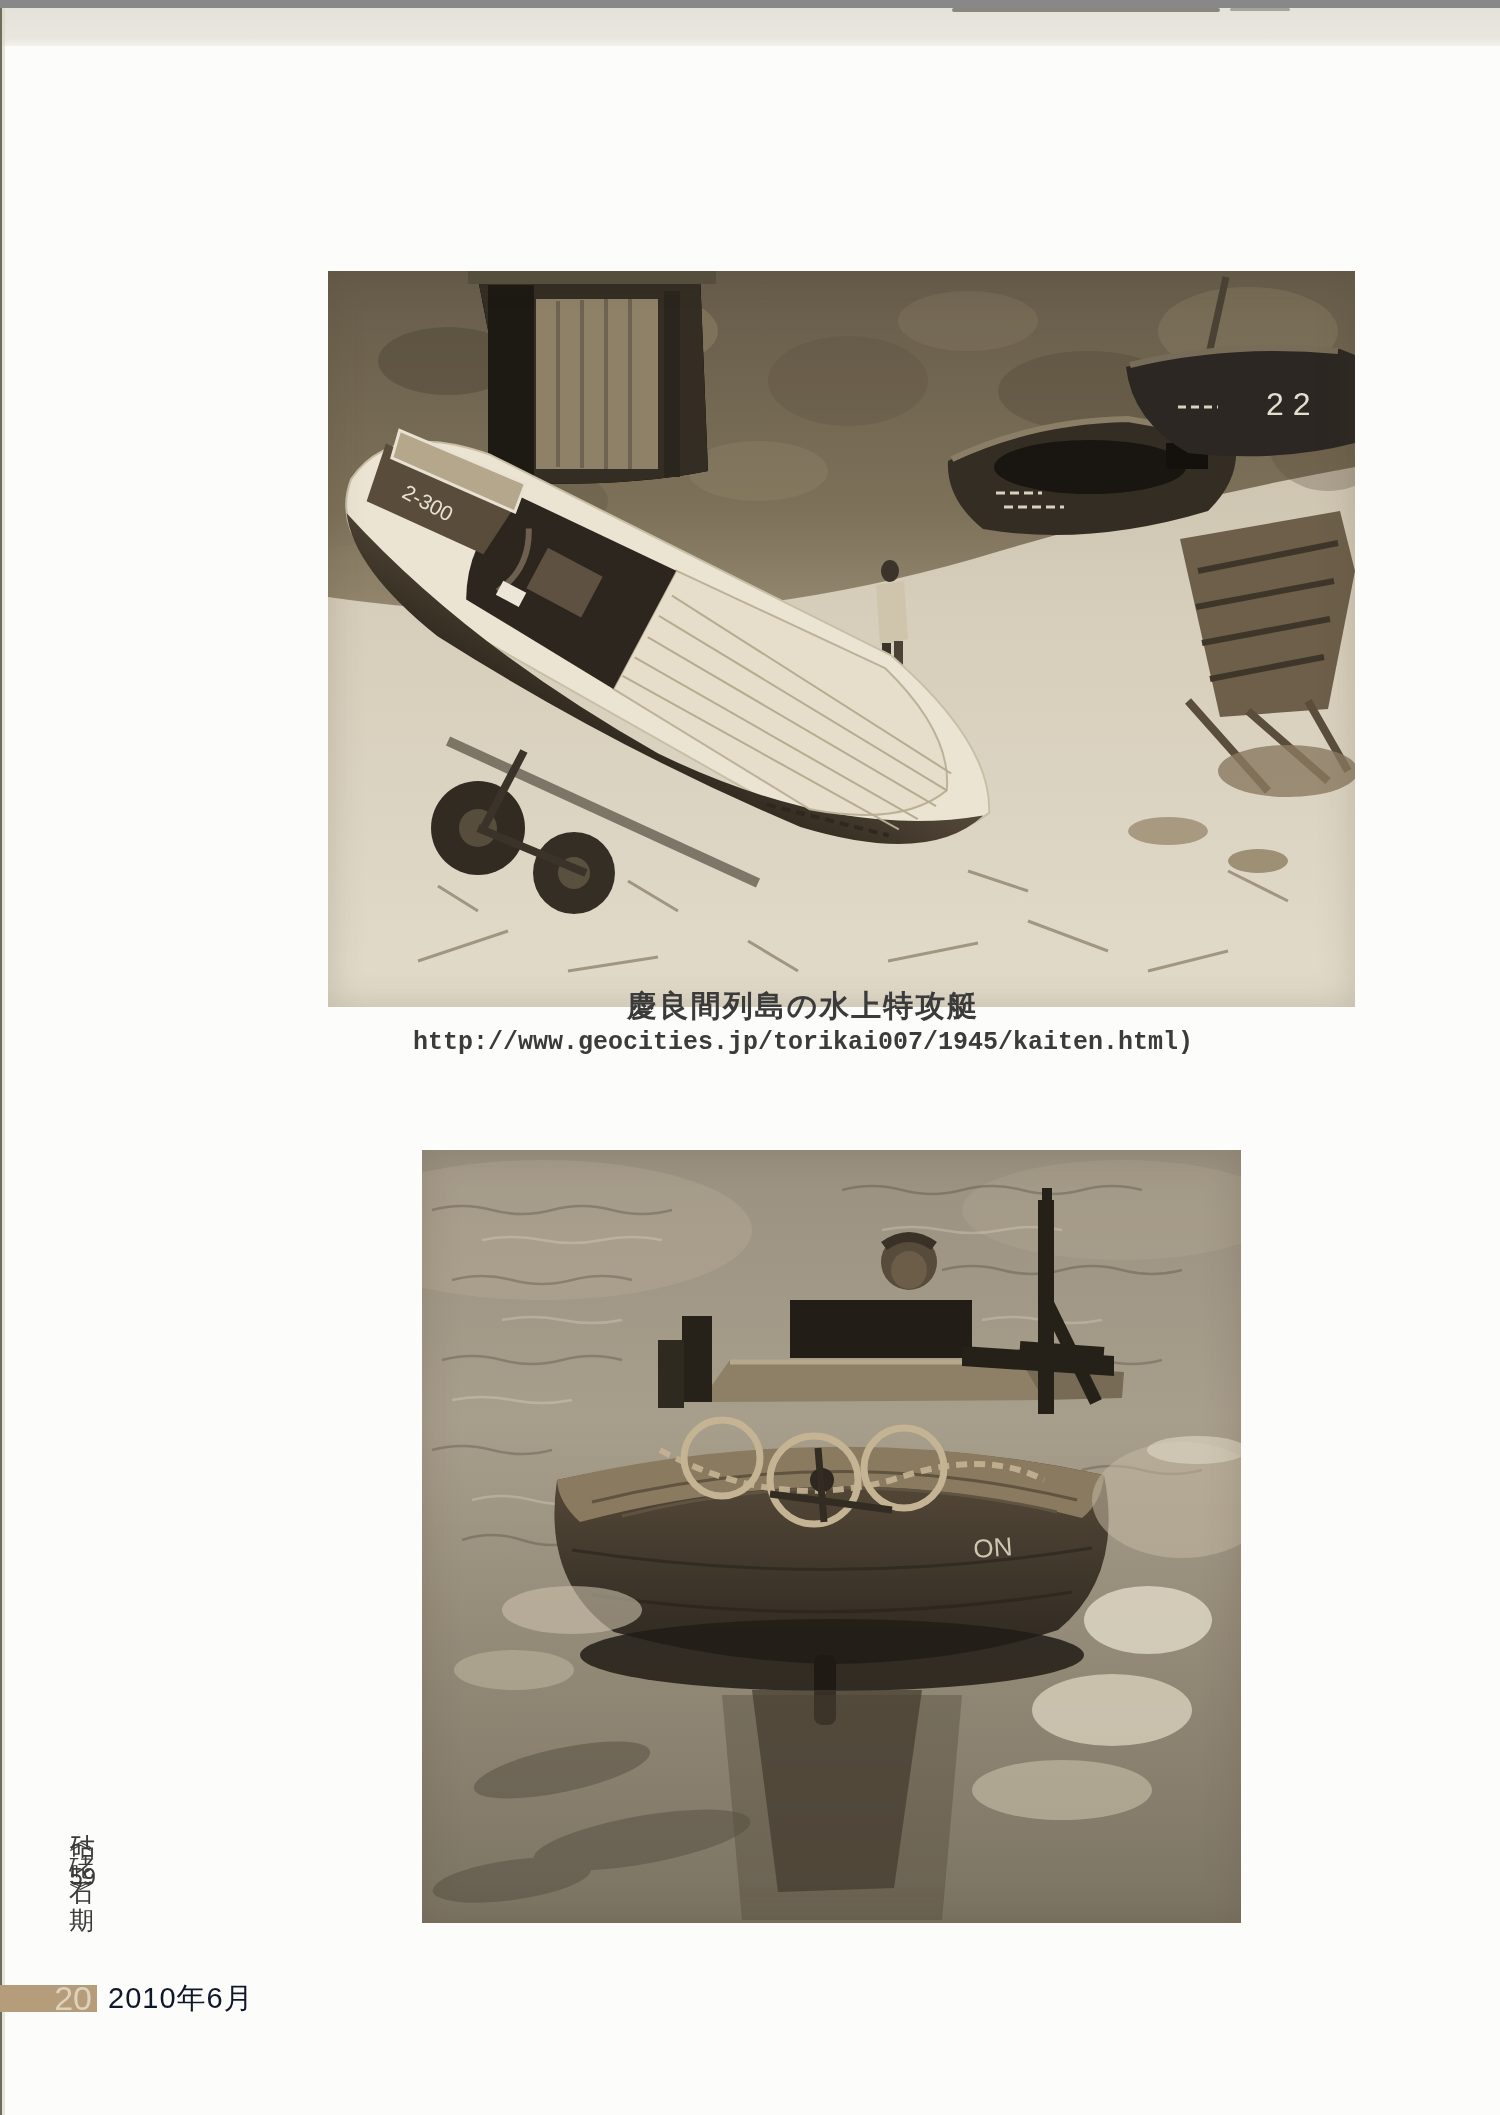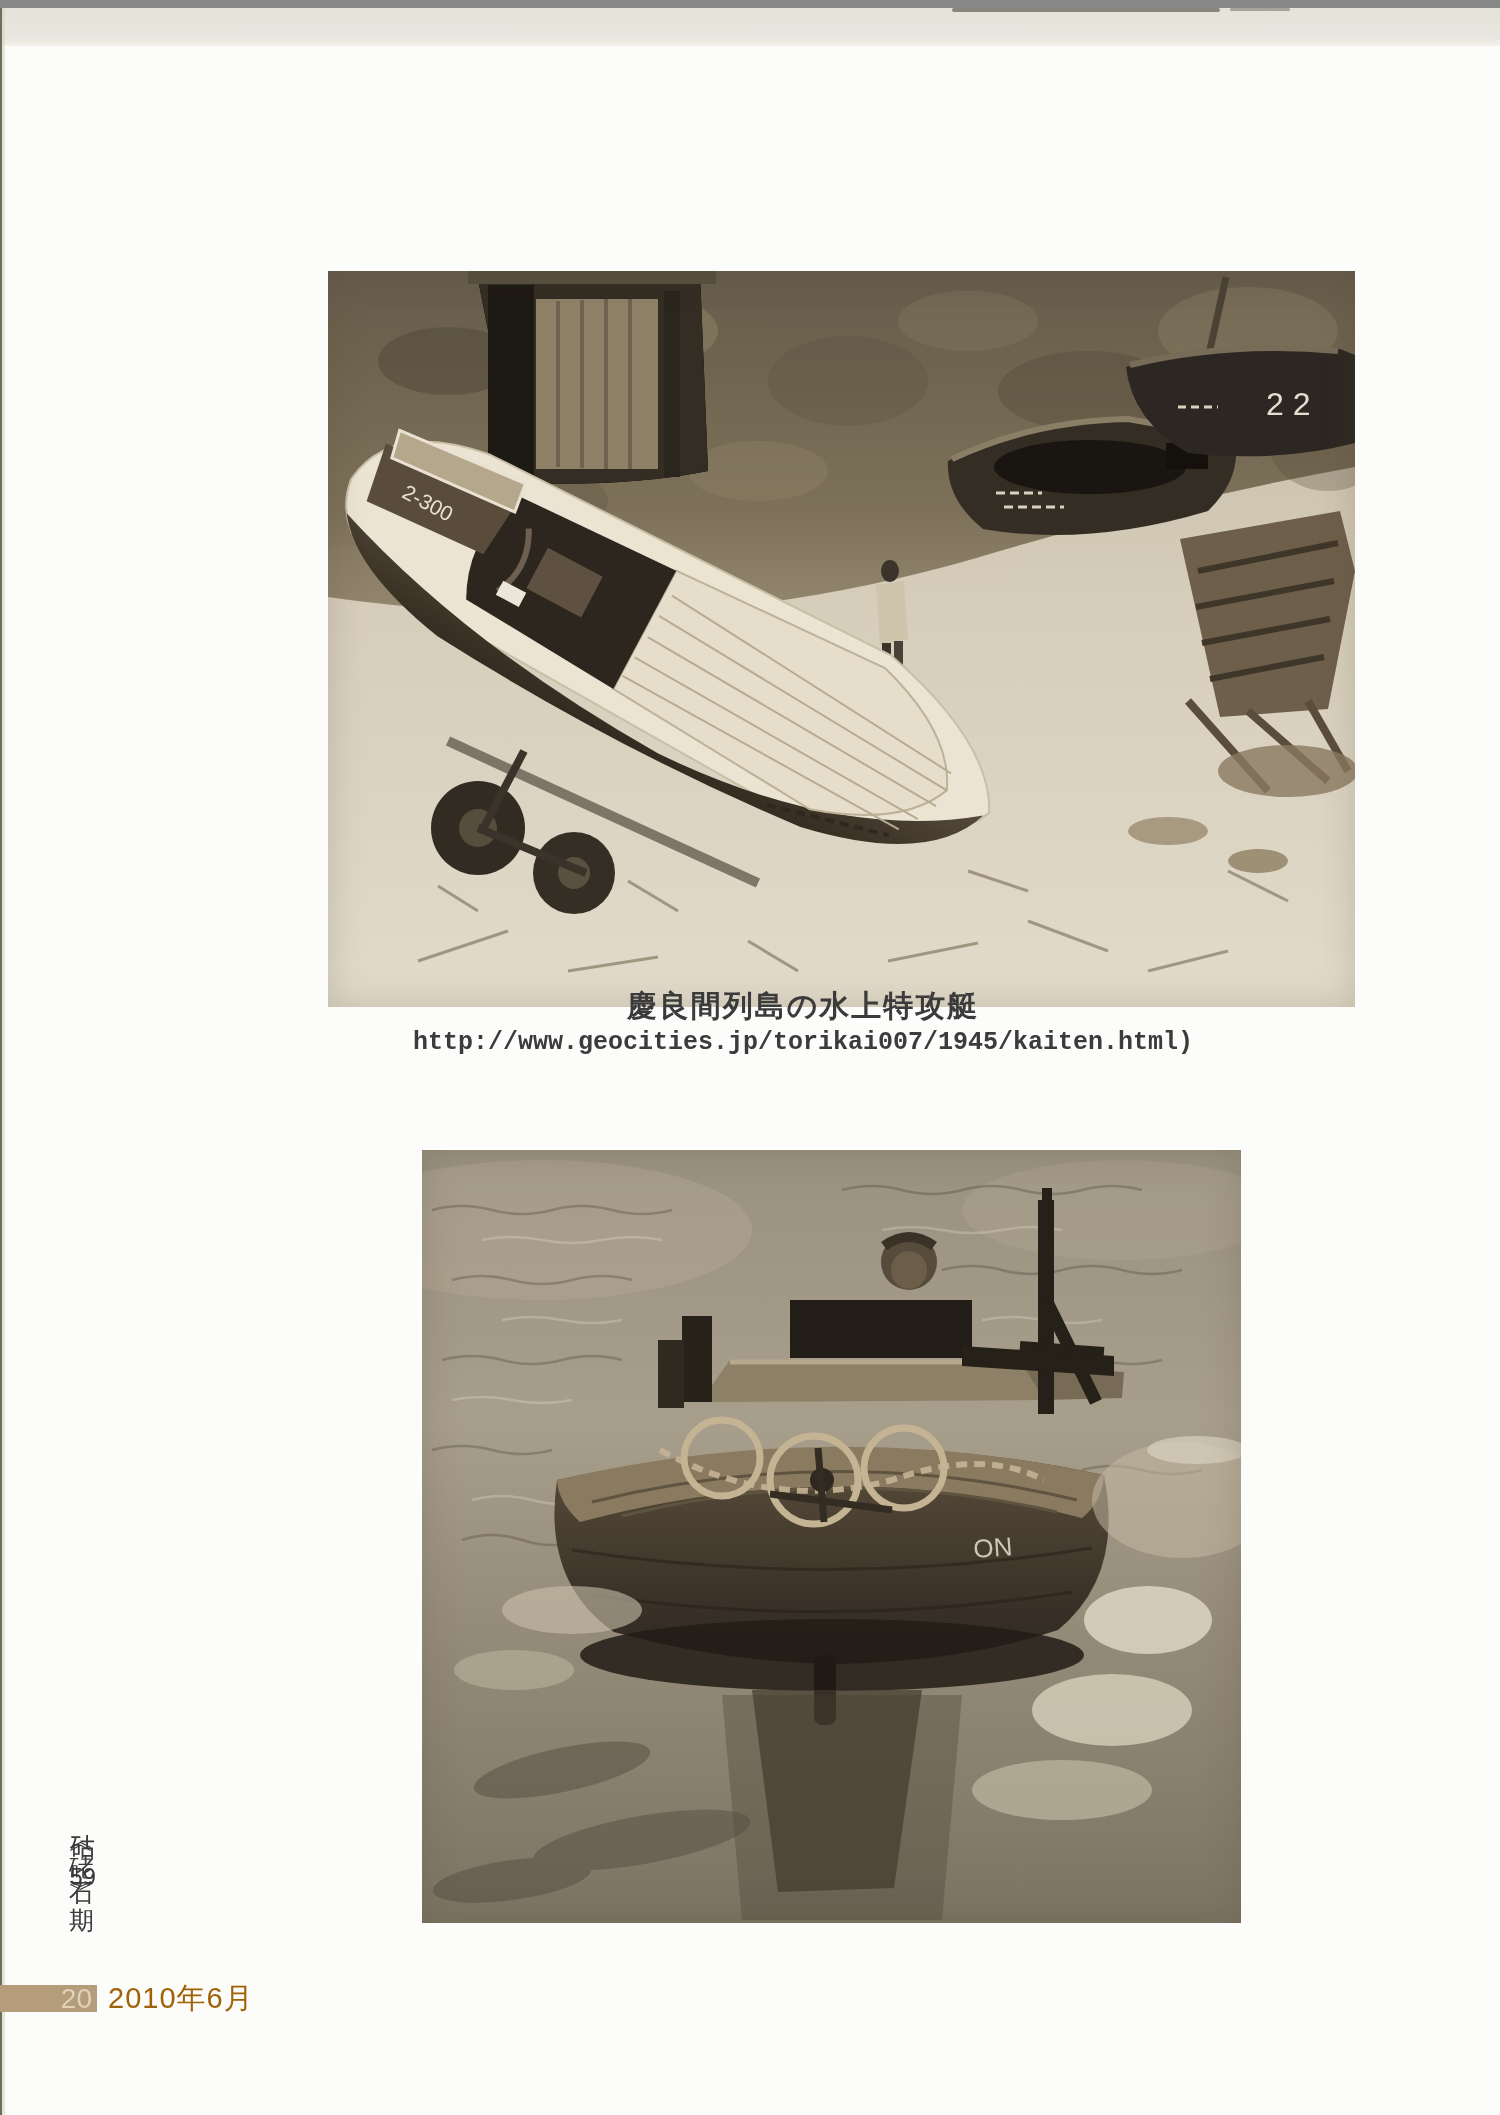--- a/index.html
+++ b/index.html
@@ -46,26 +46,26 @@
   .sidebar-title{
     position:absolute;left:64px;top:1826px;height:160px;
     writing-mode:vertical-rl;text-orientation:mixed;
     font-size:25px;line-height:36px;color:#3a3a3a;letter-spacing:1px;
   }
   .issue-num{text-combine-upright:all;font-size:24px;}
   
   .page-badge{
     position:absolute;left:0;top:1977px;width:97px;height:27px;
     background:#b59c7a;color:#ded2ba;
-    font-size:28px;line-height:27px;text-align:right;
+    font-size:34px;line-height:27px;text-align:right;
     padding-right:5px;box-sizing:border-box;padding-left:32px;
   }
   .pub-date{
     position:absolute;left:108px;top:1974px;
-    font-size:29px;line-height:32px;color:#a16207;letter-spacing:1px;
+    font-size:29px;line-height:32px;color:#0f172a;letter-spacing:1px;
   }
 </style>
 </head>
 <body>
 
 <div class="page">
 
   <div class="top-band"></div>
   <div class="top-smudge"></div>
   <div class="top-smudge2"></div>

